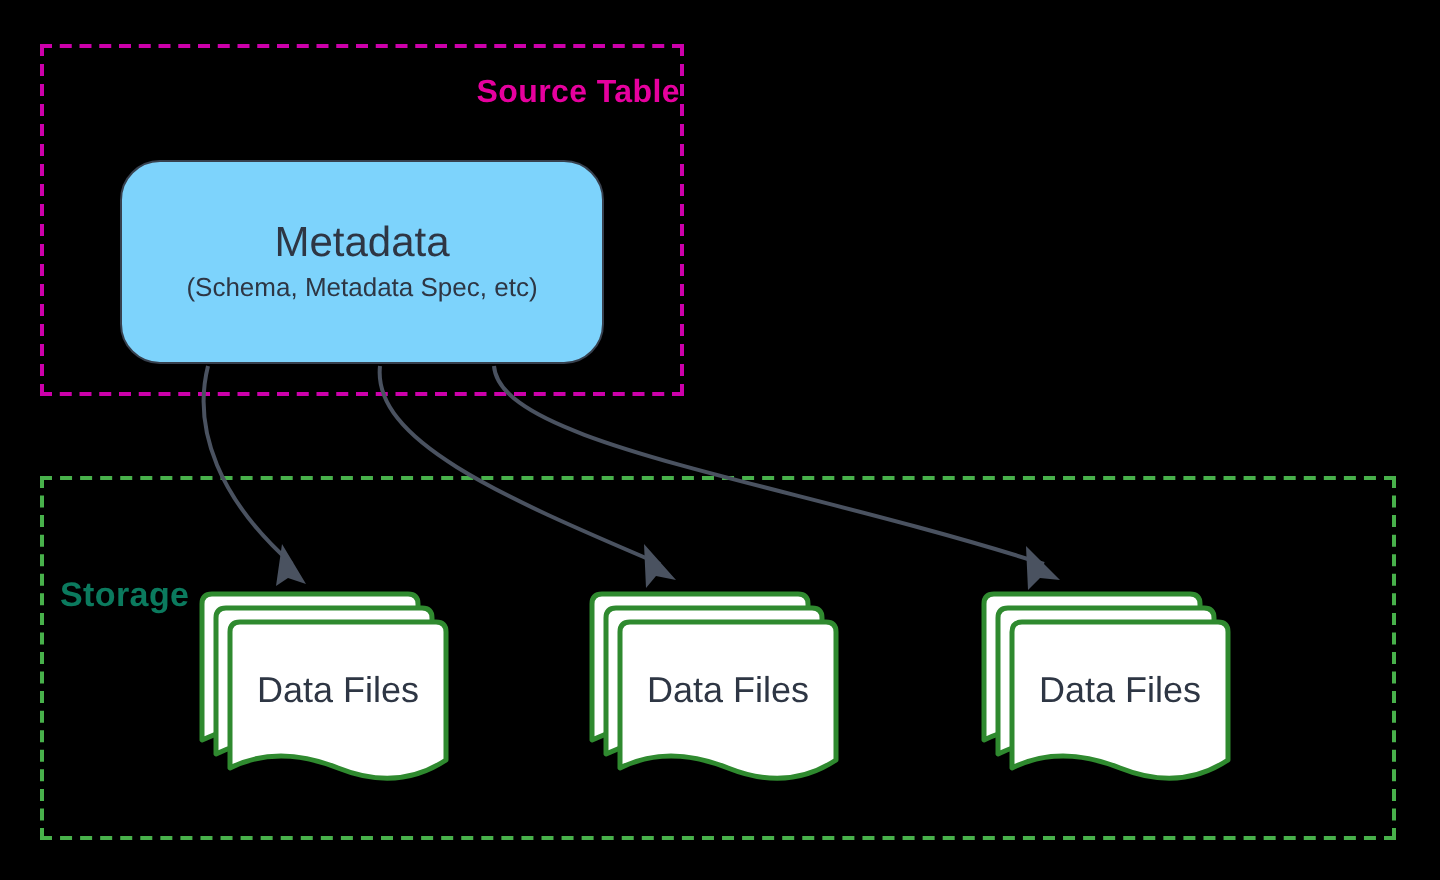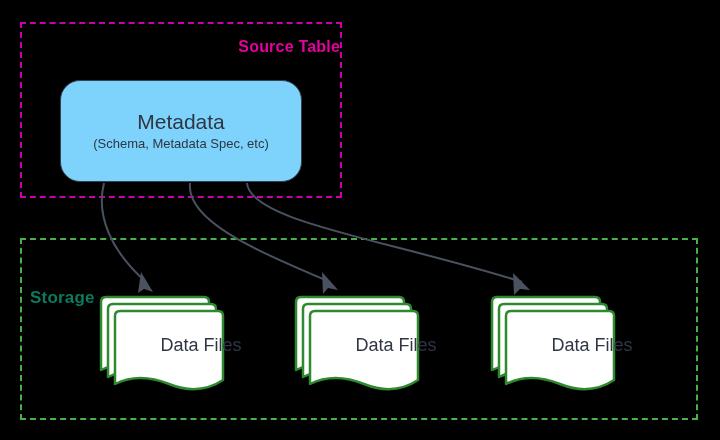--- a/index.html
+++ b/index.html
@@ -114,21 +114,20 @@
     top: 14px;
     width: 118px;
     height: 70px;
     display: flex;
     align-items: center;
     justify-content: center;
     font-size: 18px;
     color: #2E3644;
     pointer-events: none;
     white-space: nowrap;
-    padding-left: 32px;
   }
 
   #stack-1 { left: 96px;  top: 296px; }
   #stack-2 { left: 291px; top: 296px; }
   #stack-3 { left: 487px; top: 296px; }
 
   
   #arrow-layer {
     position: absolute;
     left: 0;

